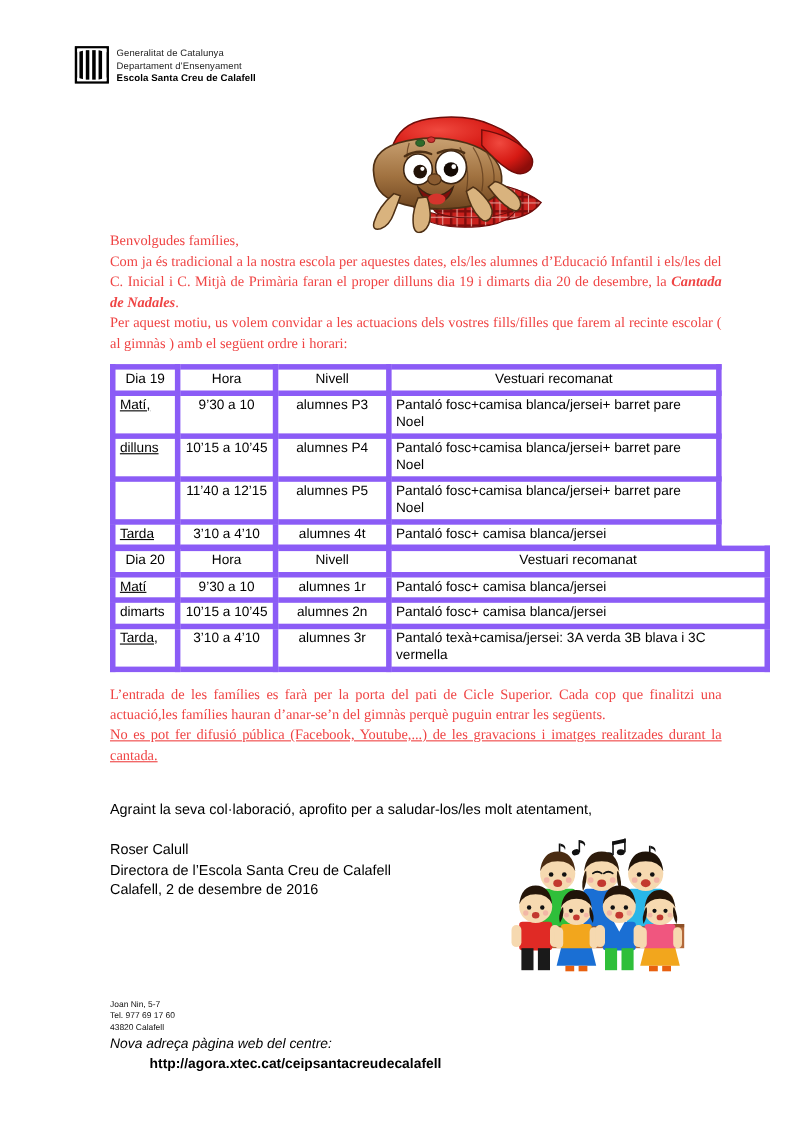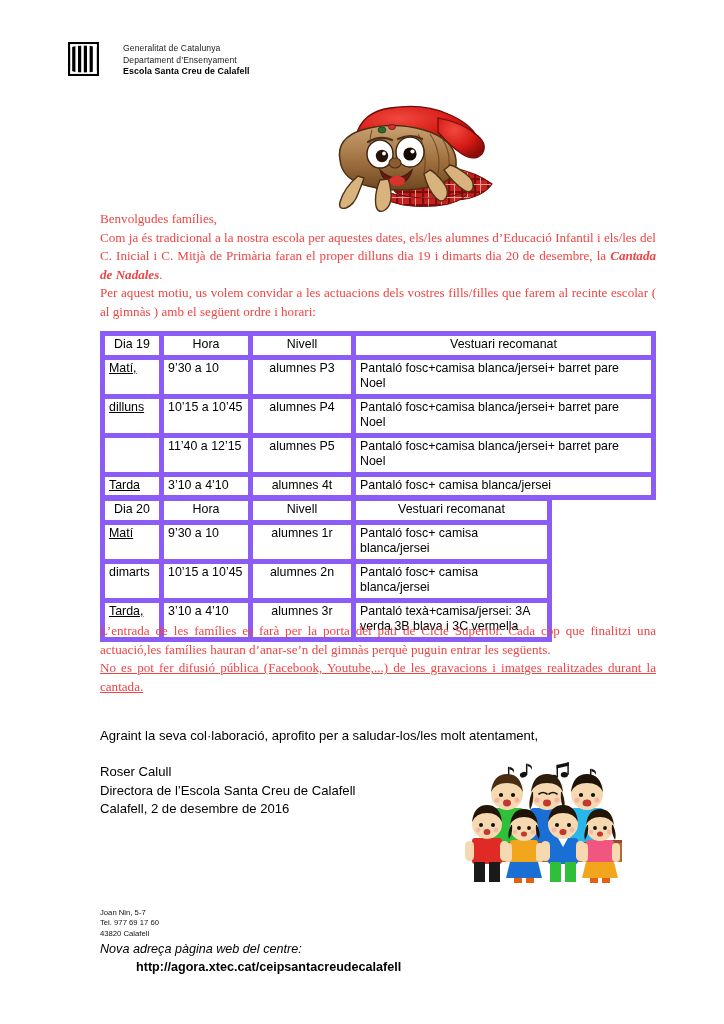--- a/index.html
+++ b/index.html
@@ -20,21 +20,21 @@
     box-sizing: border-box;
   }
 
   
   .letterhead {
     position: absolute;
     left: 68px;
     top: 42px;
     display: flex;
     align-items: flex-start;
-    gap: 24px;
+    gap: 7px;
   }
   .gencat-logo {
     width: 31px;
     height: 34px;
     flex: 0 0 auto;
     position: relative;
   }
   .letterhead-lines {
     padding-top: 1px;
     line-height: 11.5px;
@@ -86,27 +86,27 @@
   .sched-table td, .sched-table th {
     border: 5px solid #8b5cf6;
     padding: 1px 4px 2px 4px;
     vertical-align: top;
     font-weight: normal;
     line-height: 15.5px;
     background: #ffffff;
   }
   .sched-table th { text-align: center; }
   .sched-table td.c-day   { text-align: left; }
-  .sched-table td.c-hour  { text-align: left; }
+  .sched-table td.c-hour  { text-align: center; }
   .sched-table td.c-level { text-align: center; }
   .sched-table td.c-dress { text-align: left; }
   .u { text-decoration: underline; }
 
   #table-day19 { left: 100px; top: 331px; width: 556px; }
-  #table-day20 { left: 100px; top: 496px; width: 452px; }
+  #table-day20 { left: 100px; top: 496px; width: 600px; }
 
   .col-day   { width: 59px; }
   .col-hour  { width: 89px; }
   .col-level { width: 103px; }
   .col-dress { width: auto; }
 
   
   .closing-block {
     position: absolute;
     left: 100px;

